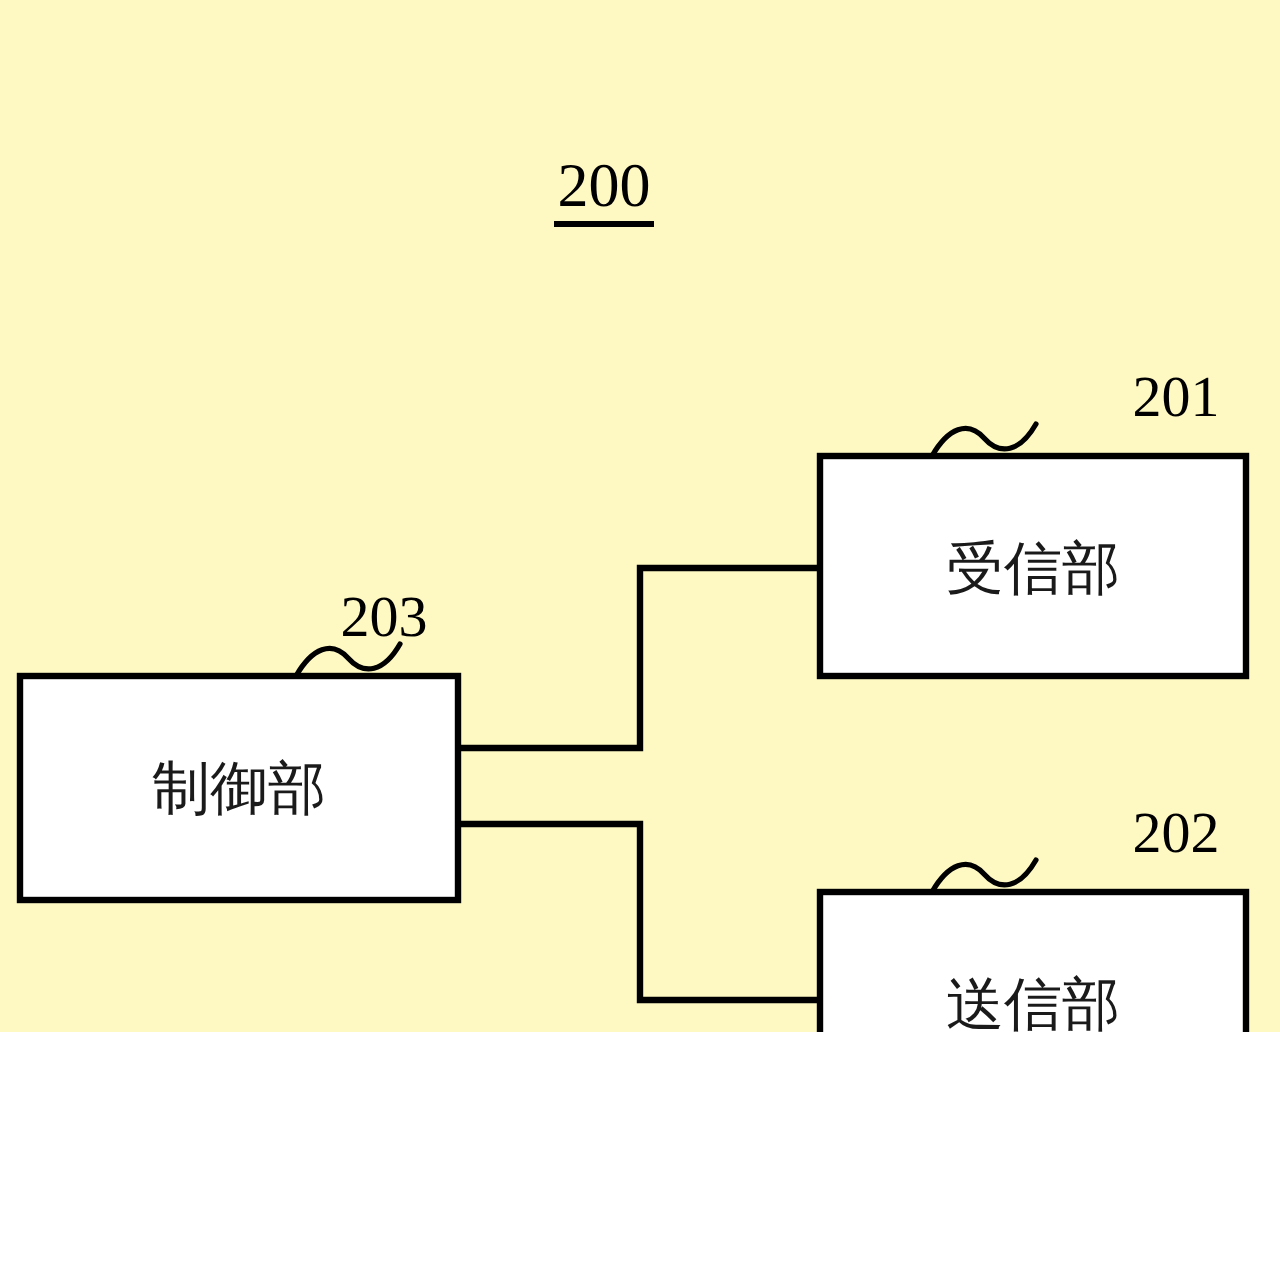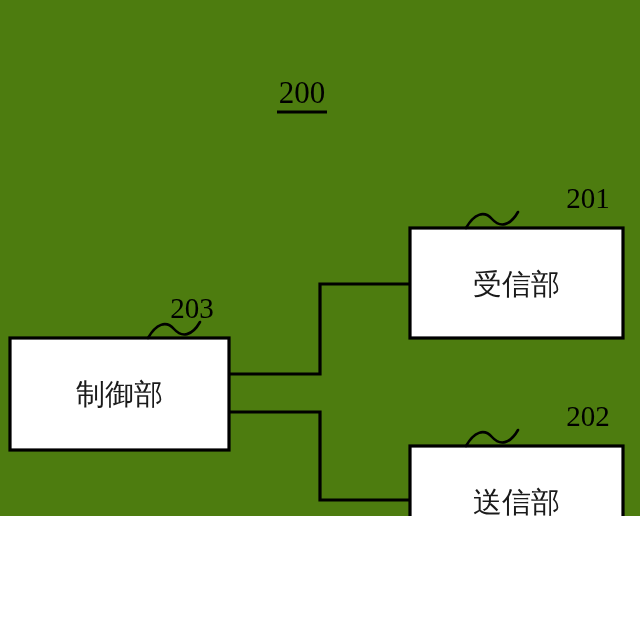--- a/index.html
+++ b/index.html
@@ -7,21 +7,21 @@
     padding: 0;
     background: #ffffff;
   }
   body {
     font-family: "Liberation Sans", sans-serif;
   }
   #figure-root {
     position: relative;
     width: 640px;
     height: 516px;
-    background: #4d7c0f;
+    background: #fef9c3;
     overflow: hidden;
   }
   #figure-svg {
     position: absolute;
     left: 0;
     top: 0;
     width: 640px;
     height: 640px;
   }
   .fig-number {

